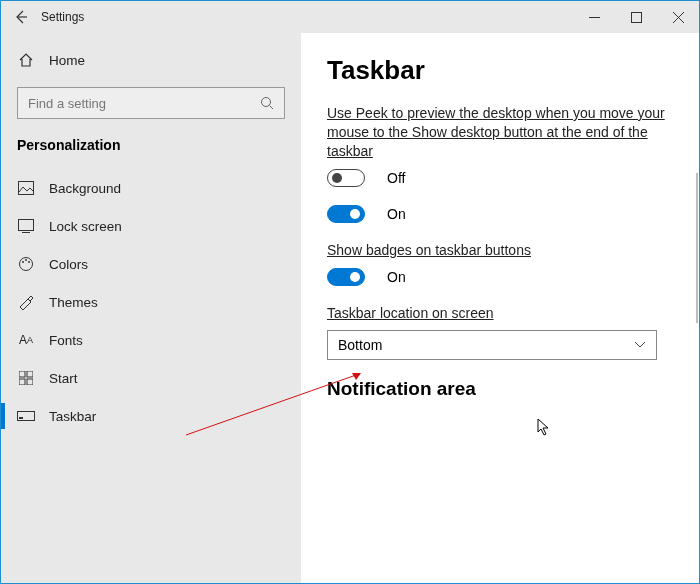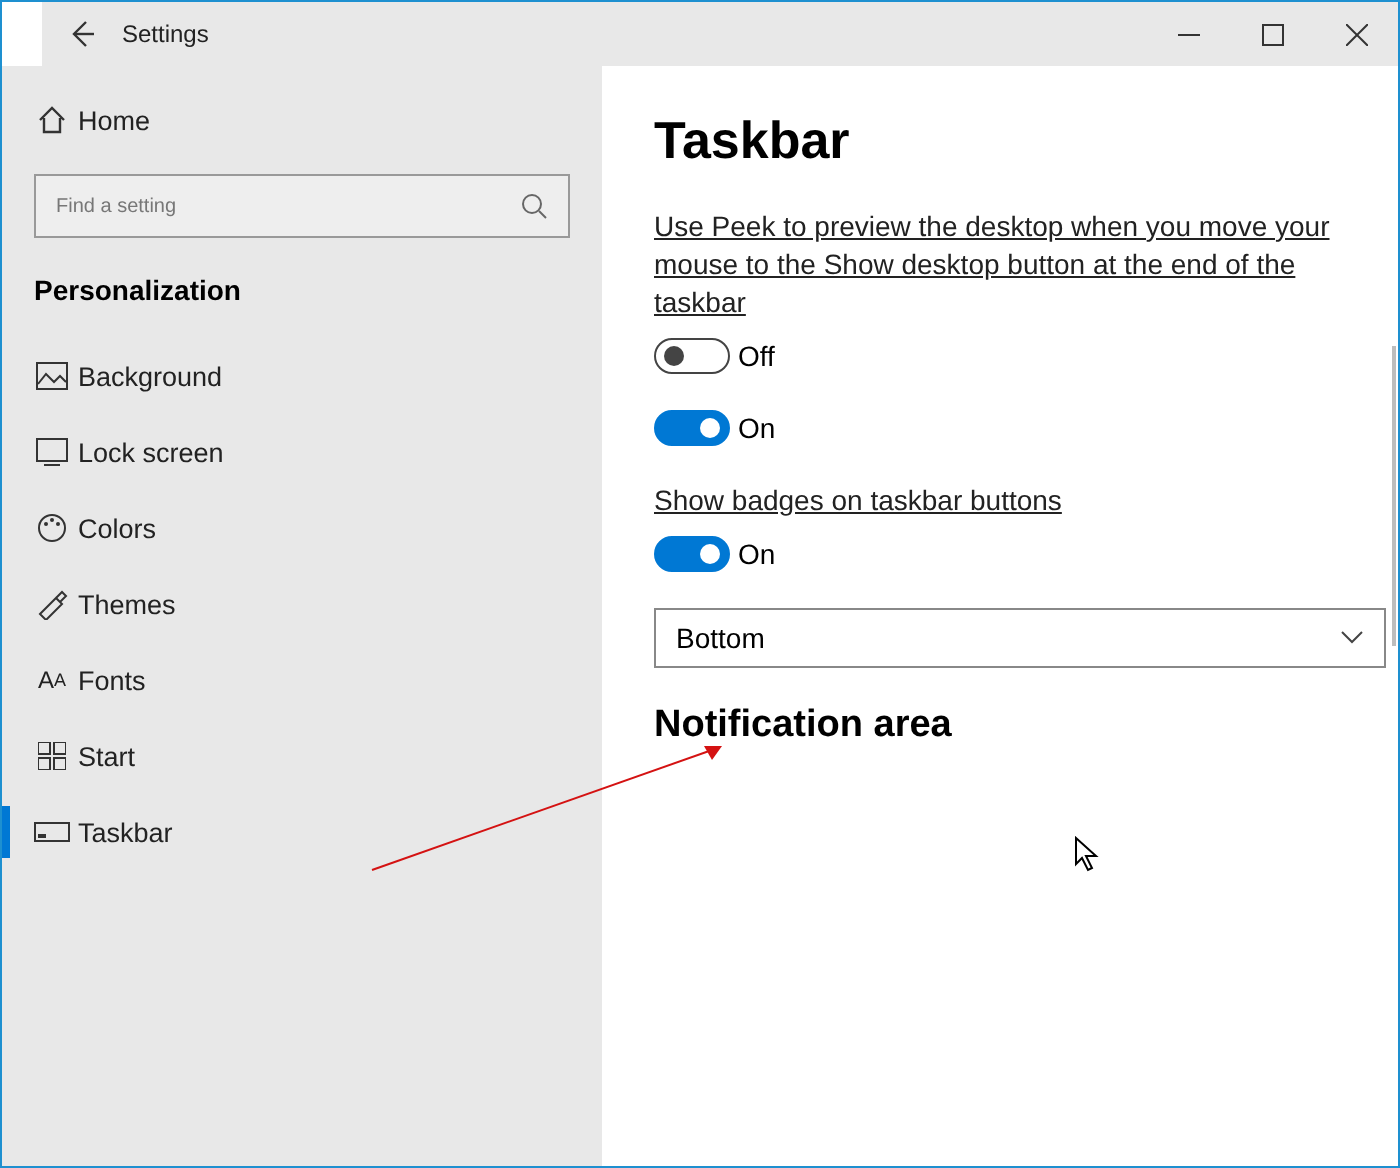--- a/index.html
+++ b/index.html
@@ -1,44 +1,44 @@
 <!DOCTYPE html>
 <html><head>
 <meta charset="utf-8">
 <style>
   * { box-sizing: border-box; margin: 0; padding: 0; font-family: "Segoe UI", "SegoeUI", Arial, sans-serif; }
   body { width: 700px; height: 584px; overflow: hidden; background: #fff; border: 1px solid #1e90d0; position: relative; }
-  .titlebar { height: 32px; display: flex; align-items: center; background: #e8e8e8; margin-left: 20px; }
+  .titlebar { height: 32px; display: flex; align-items: center; background: #e8e8e8; }
   .titlebar .back { width: 40px; display: flex; justify-content: center; }
   .titlebar .title { flex: 1; font-size: 12px; color: #222; }
   .winbtns { display: flex; }
   .winbtn { width: 42px; height: 32px; display: flex; align-items: center; justify-content: center; color: #333; }
   .app { display: flex; height: calc(100% - 32px); }
   .sidebar { width: 300px; background: #e8e8e8; border-right: 0; padding-top: 12px; position: relative; }
-  .side-row { display: flex; align-items: center; padding: 10px 16px; font-size: 13.5px; color: #222; gap: 4px; }
+  .side-row { display: flex; align-items: center; padding: 10px 16px; font-size: 13.5px; color: #222; gap: 14px; }
   .side-row.home { padding-top: 6px; padding-bottom: 14px; }
   .side-row .ico { width: 18px; height: 18px; display: flex; align-items: center; justify-content: center; color: #222; }
   .side-row.active { position: relative; }
   .side-row.active::before { content: ""; position: absolute; left: 0; top: 6px; bottom: 6px; width: 4px; background: #0078d4; }
   .searchbox { margin: 4px 16px 12px 16px; border: 1px solid #999; background: #eee; height: 32px; display: flex; align-items: center; padding: 0 10px; }
-  .searchbox input { flex: 1; border: none; background: transparent; font-size: 10px; outline: none; color: #6d28d9; }
+  .searchbox input { flex: 1; border: none; background: transparent; font-size: 13px; outline: none; color: #6d28d9; }
   .searchbox input::placeholder { color: #777; font-style: normal; }
   .section-title { font-weight: 600; font-size: 14px; padding: 6px 16px 16px 16px; }
   .main { flex: 1; background: #fff; padding: 22px 0 0 26px; overflow: hidden; position: relative; }
   .main-inner { height: 100%; overflow-y: auto; padding-right: 30px; }
   .page-title { font-size: 26px; font-weight: 600; margin-bottom: 18px; }
   .item { margin-bottom: 18px; }
   .item-label { font-size: 14px; color: #222; line-height: 1.35; margin-bottom: 8px; text-decoration: underline; }
-  .toggle-row { display: flex; align-items: center; gap: 4px; }
+  .toggle-row { display: flex; align-items: center; gap: 22px; }
   .toggle { width: 38px; height: 18px; border: 1px solid #444; border-radius: 10px; position: relative; background: #fff; }
   .toggle .knob { position: absolute; width: 10px; height: 10px; background: #444; border-radius: 50%; top: 3px; left: 4px; }
   .toggle.on { background: #0078d4; border-color: #0078d4; }
   .toggle.on .knob { background: #fff; left: auto; right: 4px; }
   .toggle-text { font-size: 14px; }
-  .dropdown { border: 1px solid #888; height: 30px; display: flex; align-items: center; justify-content: space-between; padding: 0 10px; font-size: 14px; width: 366px; }
+  .dropdown { border: 1px solid #888; height: 30px; display: flex; align-items: center; justify-content: space-between; padding: 0 10px; font-size: 14px; width: 330px; }
   .dropdown.wide { width: 350px; }
   .link { color: #0066b8; font-size: 14px; margin: 12px 0 22px; }
   .section-header { font-size: 19px; font-weight: 600; margin-top: 6px; }
   .scroll-ind { position: absolute; right: 1px; top: 140px; width: 2px; height: 150px; background: #bdbdbd; }
   svg { display: block; }
   .arrow-annot { position: absolute; pointer-events: none; }
   .cursor { position: absolute; left: 536px; top: 417px; }
 </style>
 </head>
 <body>
@@ -187,20 +187,21 @@
         <div class="item-label">Show badges on taskbar buttons</div>
         <div class="toggle-row">
           <div class="toggle on">
               <div class="knob"></div>
             </div>
           <span class="toggle-text">On</span>
         </div>
       </div>
 
       <div class="item">
+        <div class="item-label">Taskbar location on screen</div>
         <div class="dropdown">
           <span>Bottom</span>
           <svg width="12" height="8" viewBox="0 0 12 8">
               <path d="M1 1 L6 6 L11 1" fill="none" stroke="#444"></path>
             </svg>
         </div>
       </div>
 
 
 

